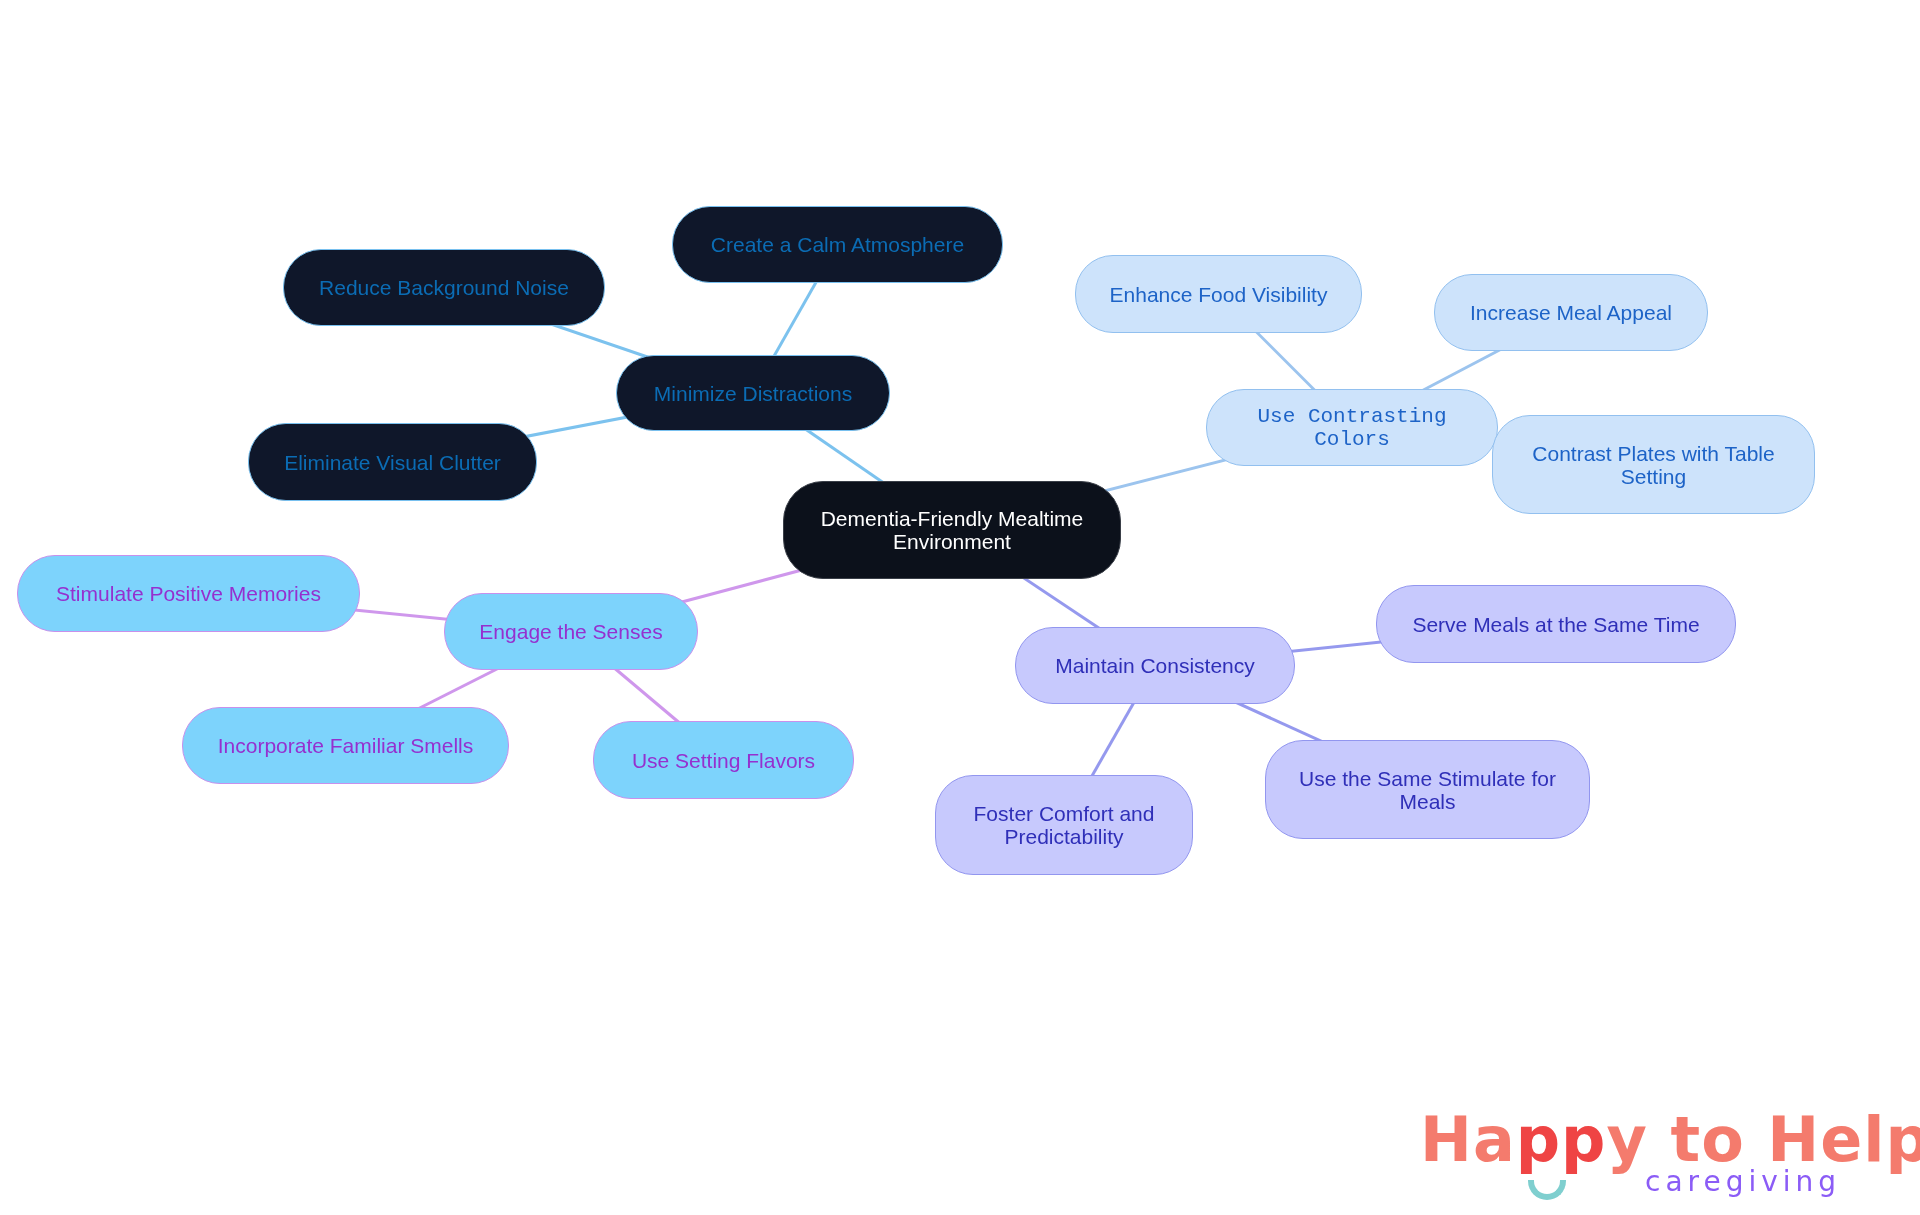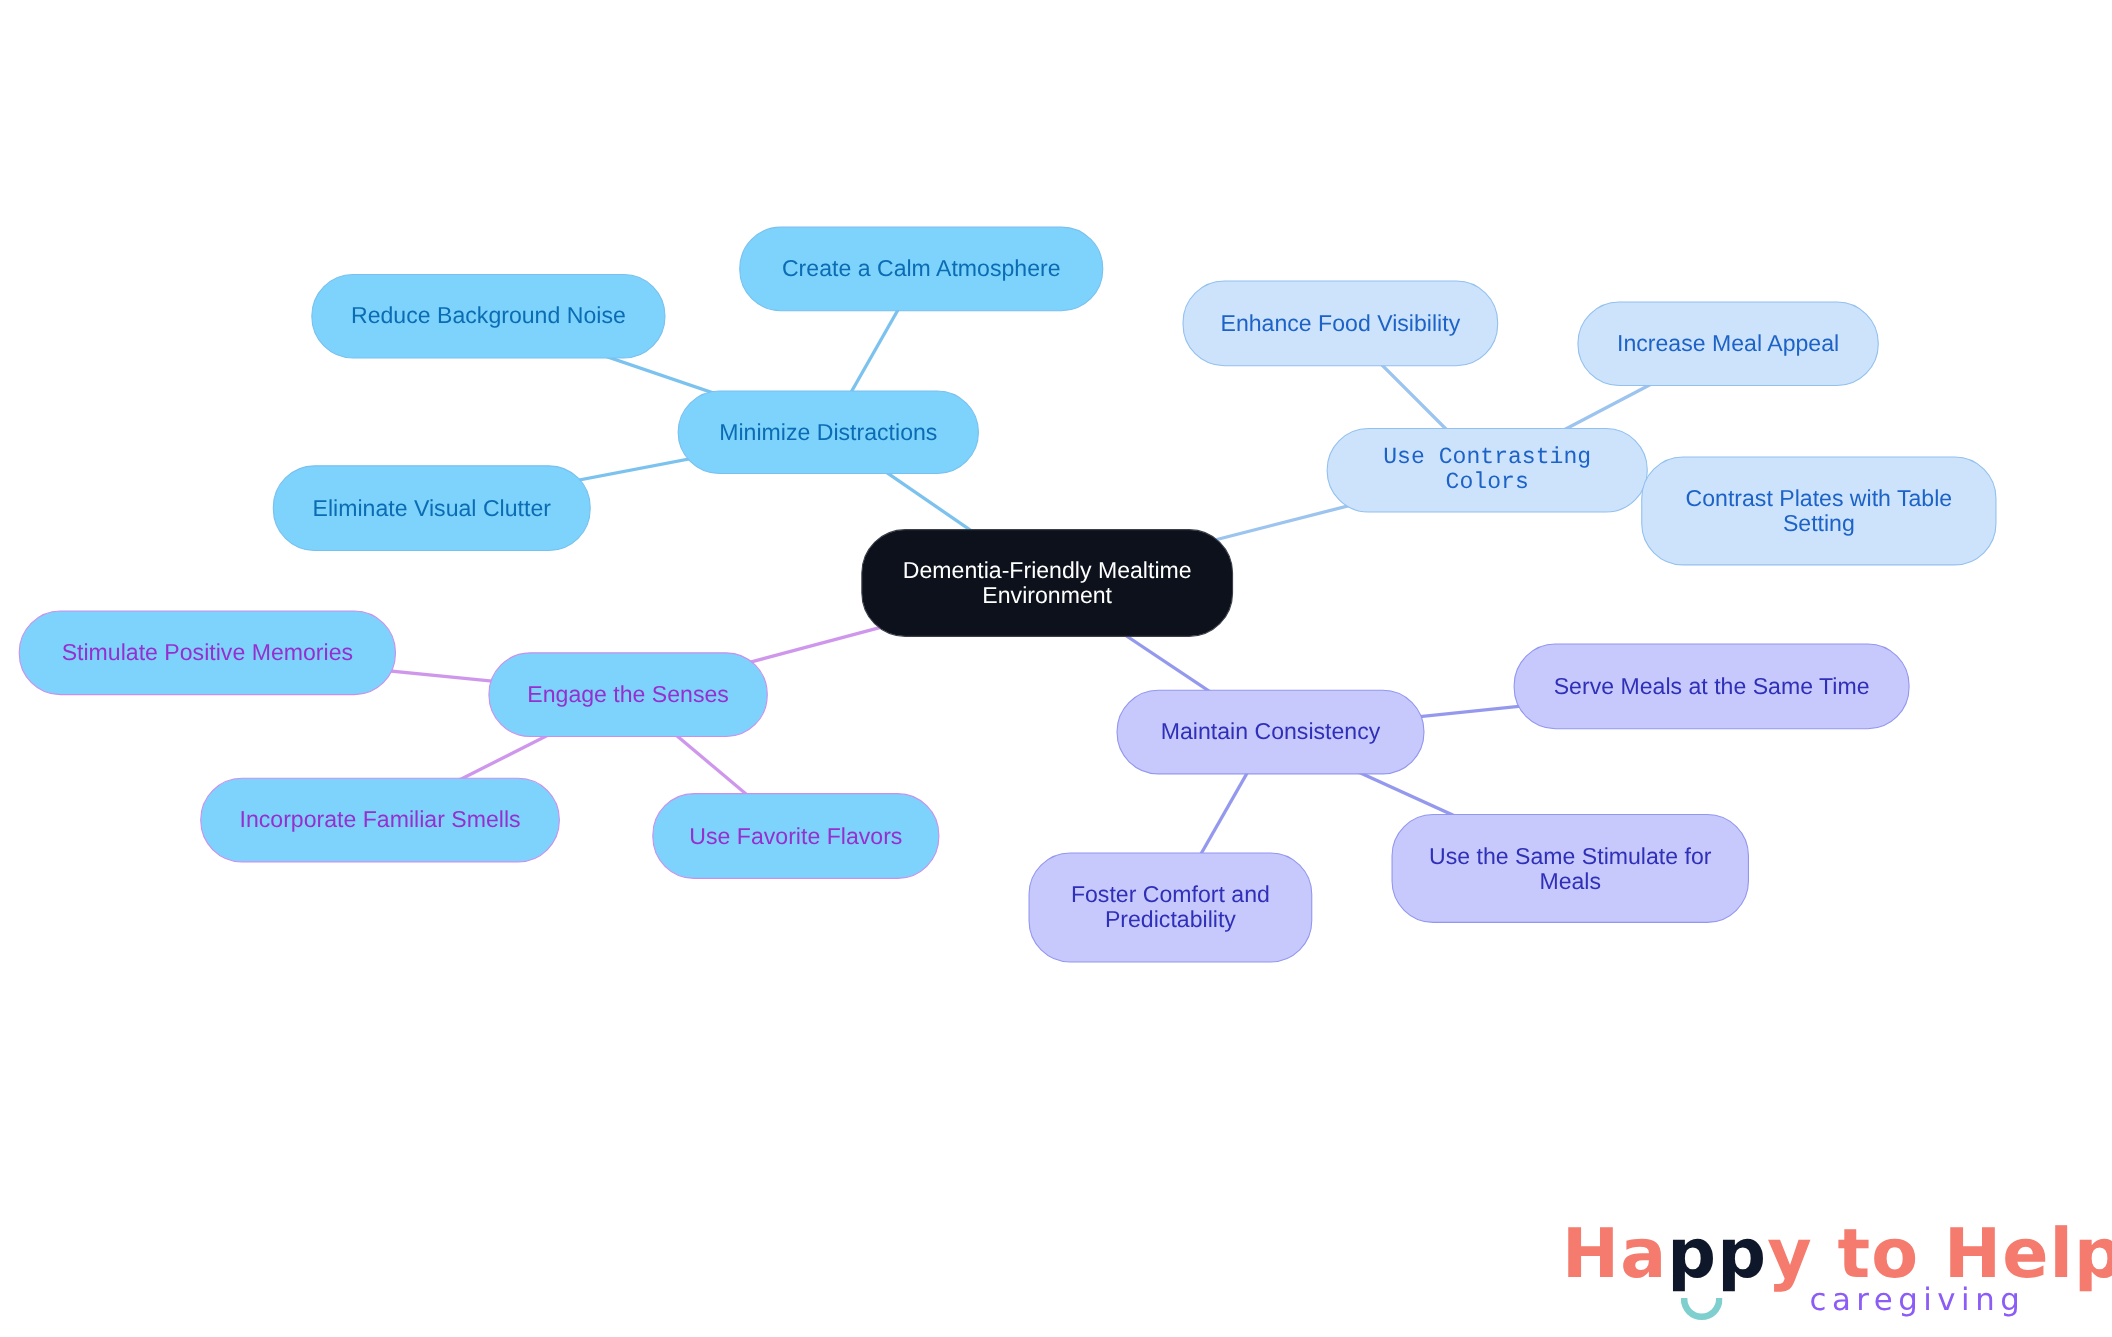--- a/index.html
+++ b/index.html
@@ -2,28 +2,28 @@
 <html><head>
 <meta charset="utf-8">
 <style>
   html, body { margin:0; padding:0; }
   body { width:1920px; height:1215px; background:#ffffff; position:relative; overflow:hidden;
          font-family:"Liberation Sans", "DejaVu Sans", sans-serif; }
   #edges { position:absolute; left:0; top:0; width:1920px; height:1215px; }
   .node { position:absolute; box-sizing:border-box; display:flex; align-items:center; justify-content:center;
           text-align:center; border-radius:38px; font-size:21px; line-height:23px; padding:0 18px; border:1.5px solid; }
   .root { background:#0c111b; color:#ffffff; border-color:#3a3f48; border-radius:40px; }
-  .c-blue1 { background:#7dd3fc; border-color:#78c0ef; color:#0b6cb4; }
+  .c-blue1 { background:#0f172a; border-color:#78c0ef; color:#0b6cb4; }
   .c-blue2 { background:#cde3fb; border-color:#92c0ef; color:#1d63c7; }
   .c-purple { background:#7dd3fc; border-color:#c890ec; color:#9530cf; }
   .c-indigo { background:#c7c9fd; border-color:#9296ef; color:#2f2fb8; }
   .logo { position:absolute; left:1420px; top:1105px; width:460px; height:95px; }
   .logo-main { position:absolute; left:0; top:0; font-family:"DejaVu Sans", sans-serif; font-weight:bold;
                font-size:62px; letter-spacing:1px; color:#f47b6d; white-space:nowrap; line-height:70px; }
-  .logo-main .teal { color:#0f172a; }
+  .logo-main .teal { color:#ef4444; }
   .logo-sub { position:absolute; left:225px; top:62px; font-family:"DejaVu Sans", sans-serif; font-size:28px;
               letter-spacing:5px; color:#8b5cf6; line-height:30px; }
   .smile { position:absolute; left:108px; top:75px; width:38px; height:20px; border:6px solid #7fcfcf;
            border-top:none; border-radius:0 0 24px 24px; box-sizing:border-box; }
 </style>
 </head>
 <body>
 
 <svg id="edges">
     <line x1="952" y1="530" x2="753" y2="393" stroke="#7cc2ee" stroke-width="3"></line>
@@ -78,21 +78,21 @@
   <div class="node c-purple" style="left: 444px; top: 593px; width: 254px; height: 77px;">
     <span>Engage the Senses</span>
     </div>
   <div class="node c-purple" style="left: 17px; top: 555px; width: 343px; height: 77px;">
     <span>Stimulate Positive Memories</span>
     </div>
   <div class="node c-purple" style="left: 182px; top: 707px; width: 327px; height: 77px; align-items: center;">
     <span>Incorporate Familiar Smells</span>
     </div>
   <div class="node c-purple" style="left: 593px; top: 721px; width: 261px; height: 78px;">
-    <span>Use Favorite Flavors</span>
+    <span>Use Setting Flavors</span>
     </div>
 
   <div class="node c-indigo" style="left: 1015px; top: 627px; width: 280px; height: 77px;">
     <span>Maintain Consistency</span>
     </div>
   <div class="node c-indigo" style="left: 1376px; top: 585px; width: 360px; height: 78px;">
     <span>Serve Meals at the Same Time</span>
     </div>
   <div class="node c-indigo" style="left: 1265px; top: 740px; width: 325px; height: 99px;">
     <span>Use the Same Stimulate for Meals</span>

